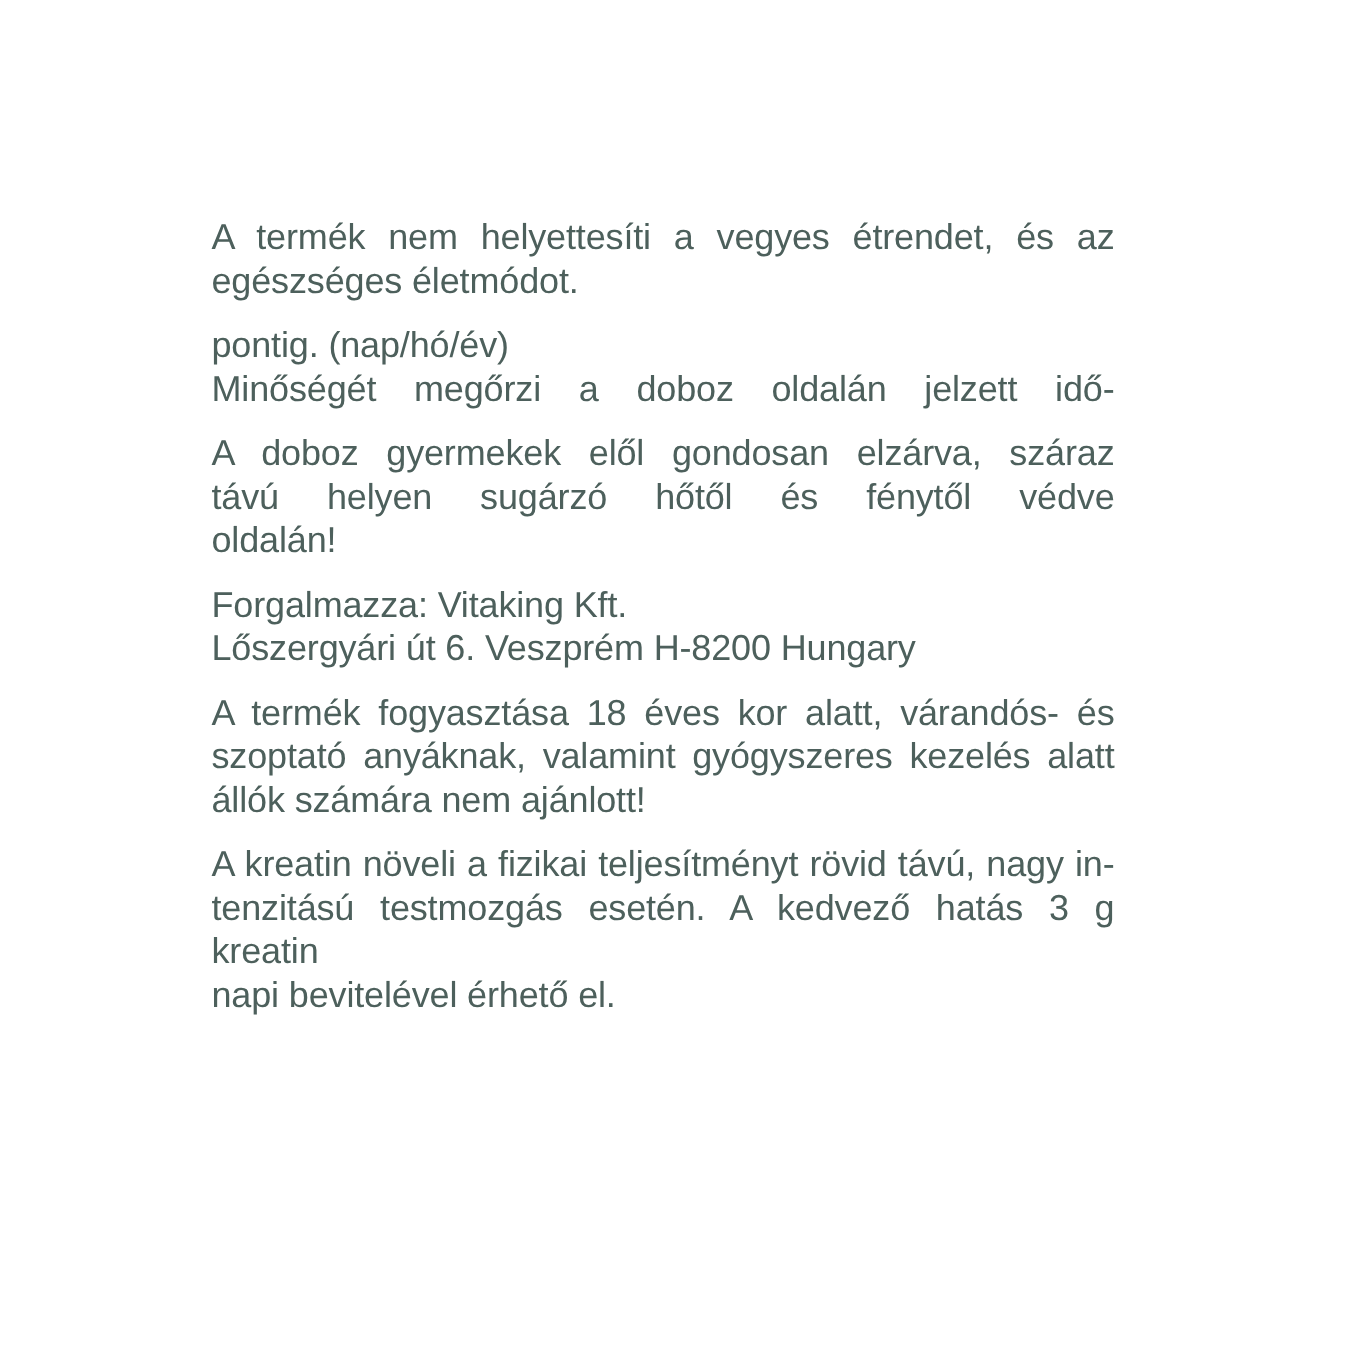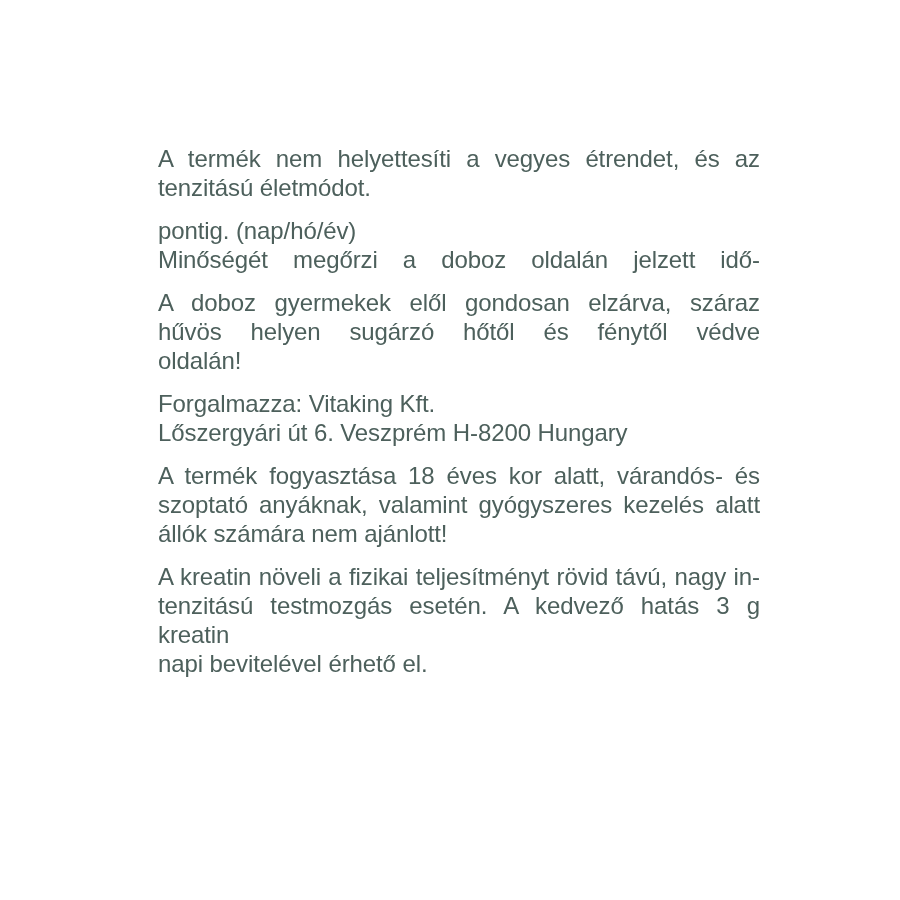--- a/index.html
+++ b/index.html
@@ -10,21 +10,21 @@
   .canvas {
     position: relative;
     width: 900px;
     height: 900px;
     background: #ffffff;
     overflow: hidden;
     font-family: "Liberation Sans", sans-serif;
   }
   .text-block {
     position: absolute;
-    left: 158px;
+    left: 141px;
     top: 144px;
     width: 602px;
     font-size: 24px;
     line-height: 29px;
     letter-spacing: -0.1px;
     color: #4d605c;
   }
   .paragraph {
     margin: 0 0 14px 0;
   }
@@ -39,29 +39,29 @@
     text-align-last: justify;
   }
 </style>
 </head>
 <body>
 
 <div class="canvas" style="background: rgb(255, 255, 255);">
   <main class="text-block" style="color: rgb(77, 96, 92);">
       <div class="paragraph">
         <div class="line justify">A termék nem helyettesíti a vegyes étrendet, és az</div>
-        <div class="line">tenzitású életmódot.</div>
+        <div class="line">egészséges életmódot.</div>
       </div>
       <div class="paragraph">
         <div class="line">pontig. (nap/hó/év)</div>
         <div class="line justify">Minőségét megőrzi a doboz oldalán jelzett idő-</div>
       </div>
       <div class="paragraph">
         <div class="line justify">A doboz gyermekek elől gondosan elzárva, száraz</div>
-        <div class="line justify">hűvös helyen sugárzó hőtől és fénytől védve</div>
+        <div class="line justify">távú helyen sugárzó hőtől és fénytől védve</div>
         <div class="line">oldalán!</div>
       </div>
       <div class="paragraph">
         <div class="line">Forgalmazza: Vitaking Kft.</div>
         <div class="line">Lőszergyári út 6. Veszprém H-8200 Hungary</div>
       </div>
       <div class="paragraph">
         <div class="line justify">A termék fogyasztása 18 éves kor alatt, várandós- és</div>
         <div class="line justify">szoptató anyáknak, valamint gyógyszeres kezelés alatt</div>
         <div class="line">állók számára nem ajánlott!</div>

